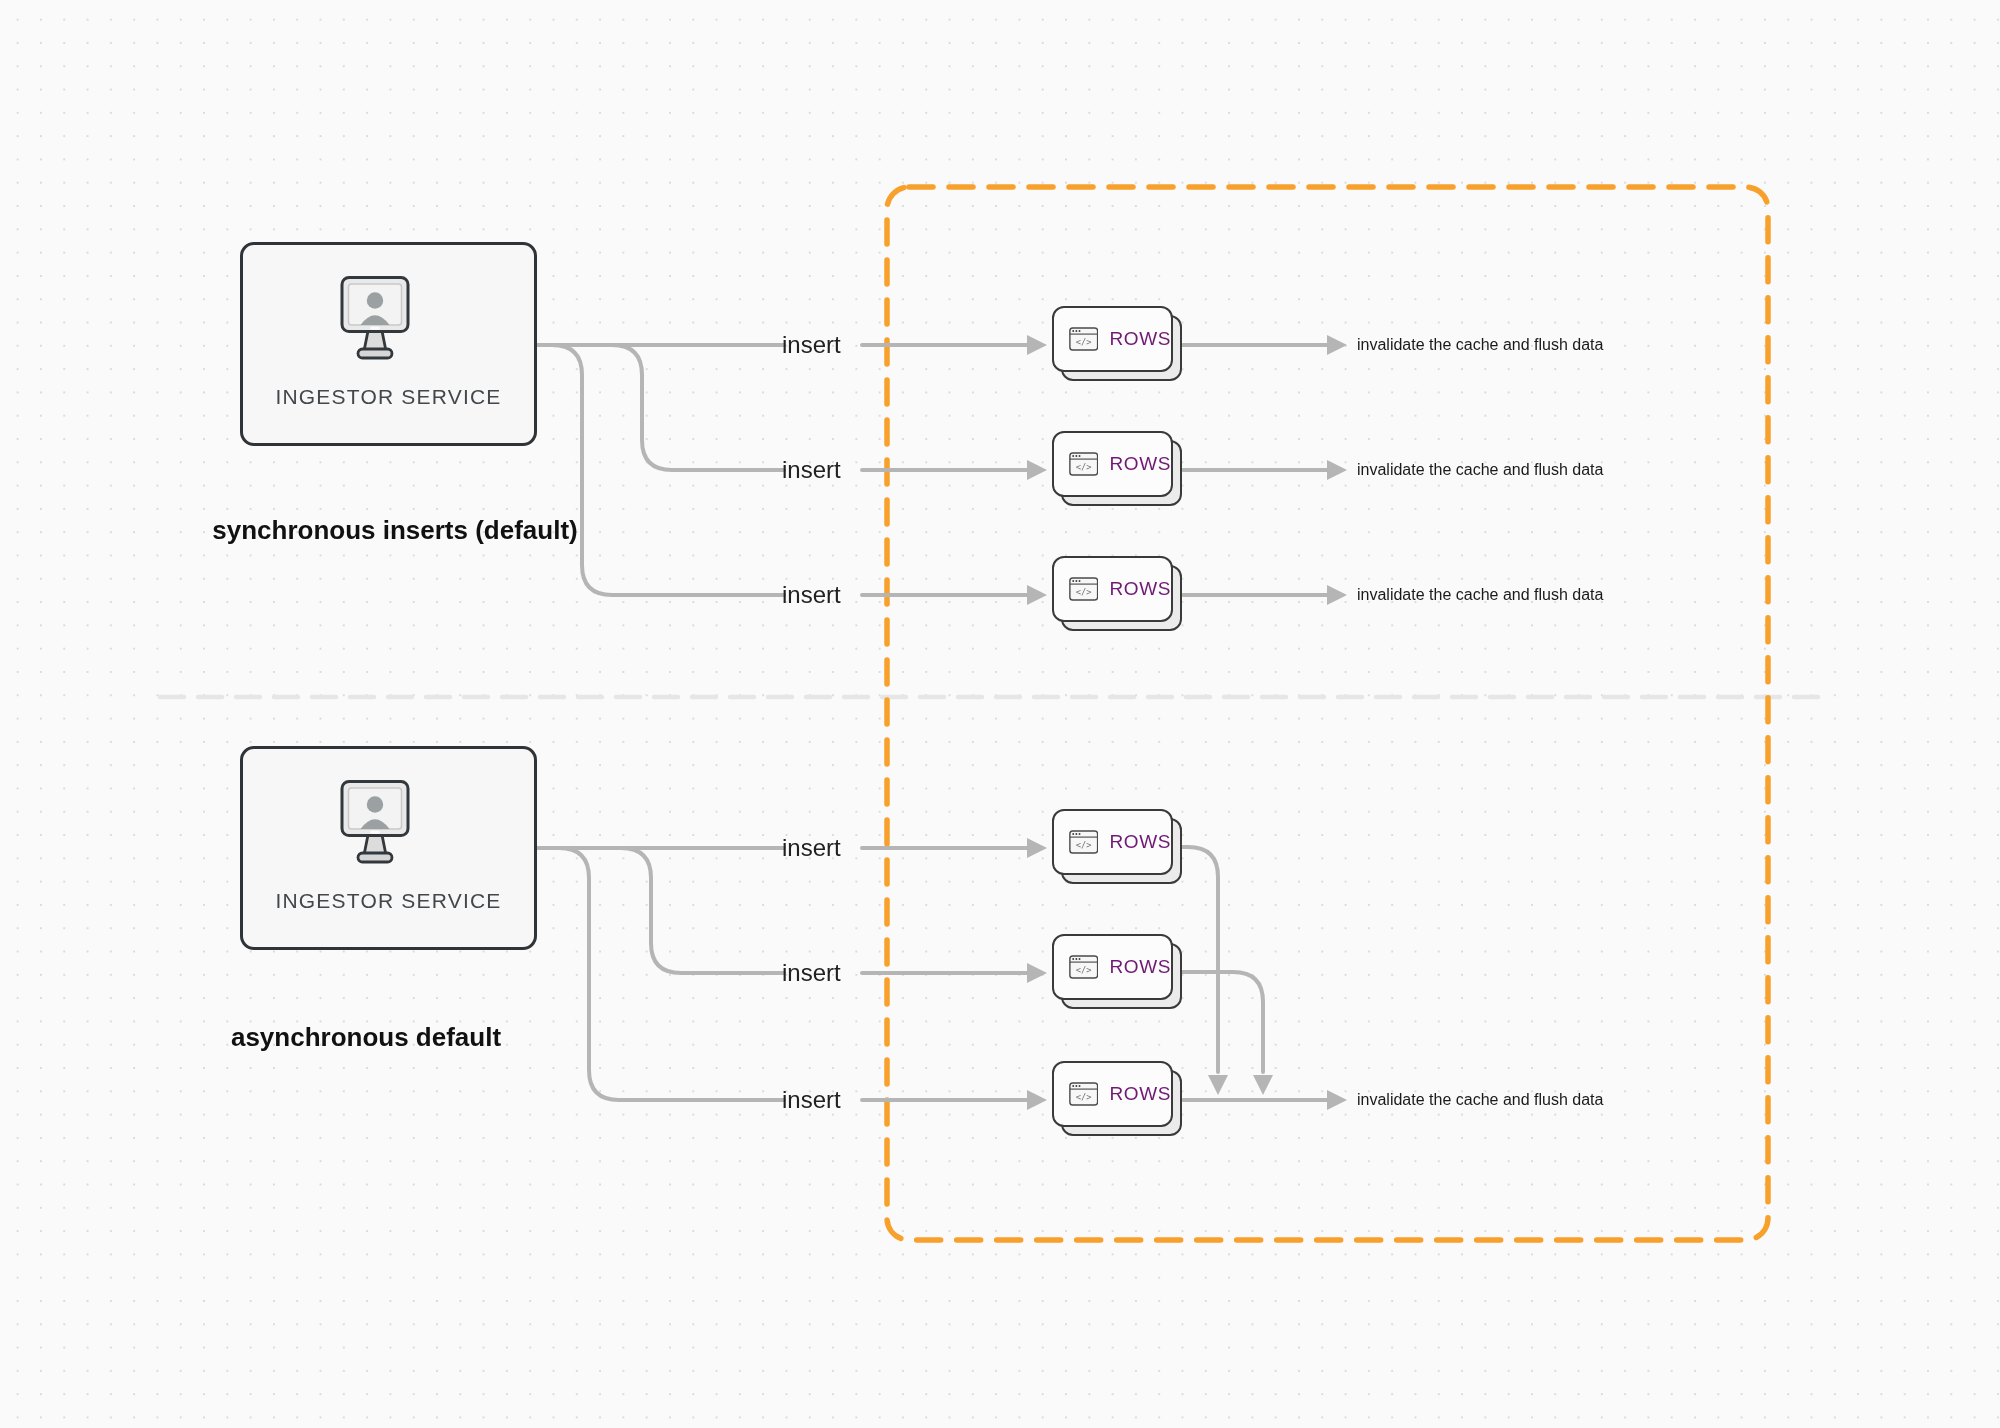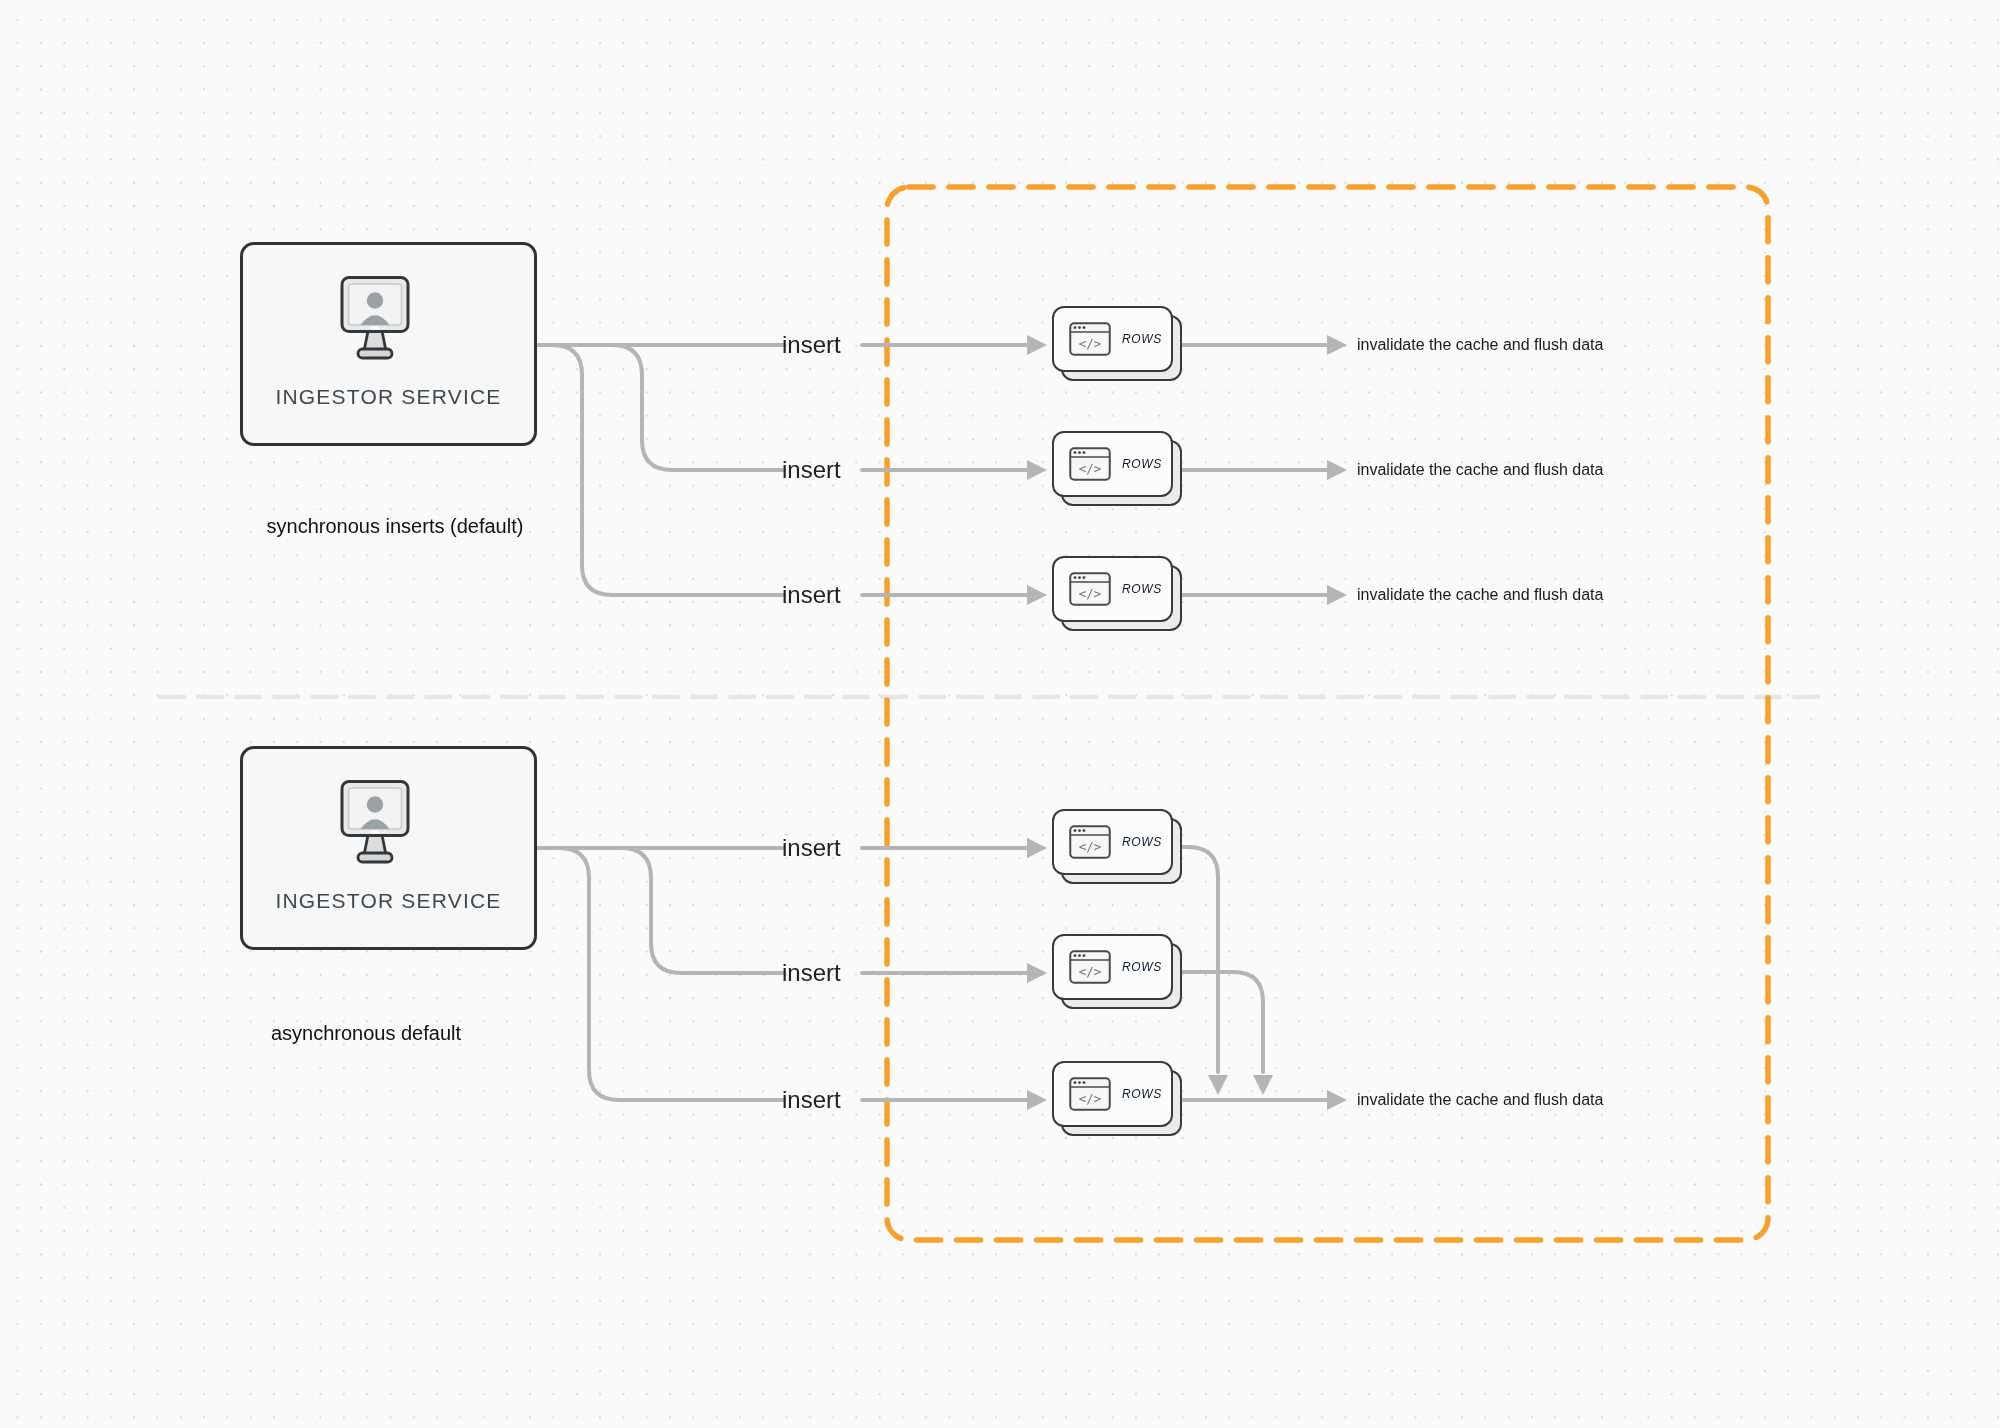--- a/index.html
+++ b/index.html
@@ -30,21 +30,21 @@
     position:absolute;width:297px;height:204px;z-index:2;
     background:#F7F7F7;border:3px solid #2F3438;border-radius:14px;
   }
   .ingestor .monitor{position:absolute;left:86px;top:30px;}
   .ingestor .ing-label{
     position:absolute;left:0;top:140px;width:100%;text-align:center;
     font-size:21px;letter-spacing:1.2px;color:#42474B;
   }
   .caption{
     position:absolute;z-index:2;text-align:center;
-    font-size:20px;font-weight:normal;color:#111;
+    font-size:26px;font-weight:bold;color:#111;
   }
   .insert-label{
     position:absolute;z-index:2;width:80px;text-align:left;
     font-size:24px;color:#212121;line-height:30px;
   }
   .result-label{
     position:absolute;z-index:2;left:1357px;
     font-size:16px;color:var(--text_dark);line-height:30px;white-space:nowrap;
   }
   .ch-header{position:absolute;left:918px;top:215px;z-index:2;width:300px;height:60px;}
@@ -56,21 +56,21 @@
   .card .card-back{
     position:absolute;left:9px;top:9px;width:121px;height:66px;
     background:#EBEBEB;border:2.5px solid #3A3A3A;border-radius:12px;
   }
   .card .card-front{
     position:absolute;left:0;top:0;width:121px;height:66px;
     background:#FCFCFC;border:2.5px solid #3A3A3A;border-radius:12px;
     display:flex;align-items:center;padding-left:15px;gap:11px;
   }
   .rows-label{
-    font-size:12px;font-style:italic;letter-spacing:0.6px;color:#0f172a;
+    font-size:19px;letter-spacing:0.6px;color:#701a75;
   }
   .win-glyph{font-family:"DejaVu Sans Mono", monospace;}
 </style>
 </head>
 <body>
 
 <div id="canvas">
 
   <svg id="connectors" width="2000" height="1428" viewBox="0 0 2000 1428">
 

